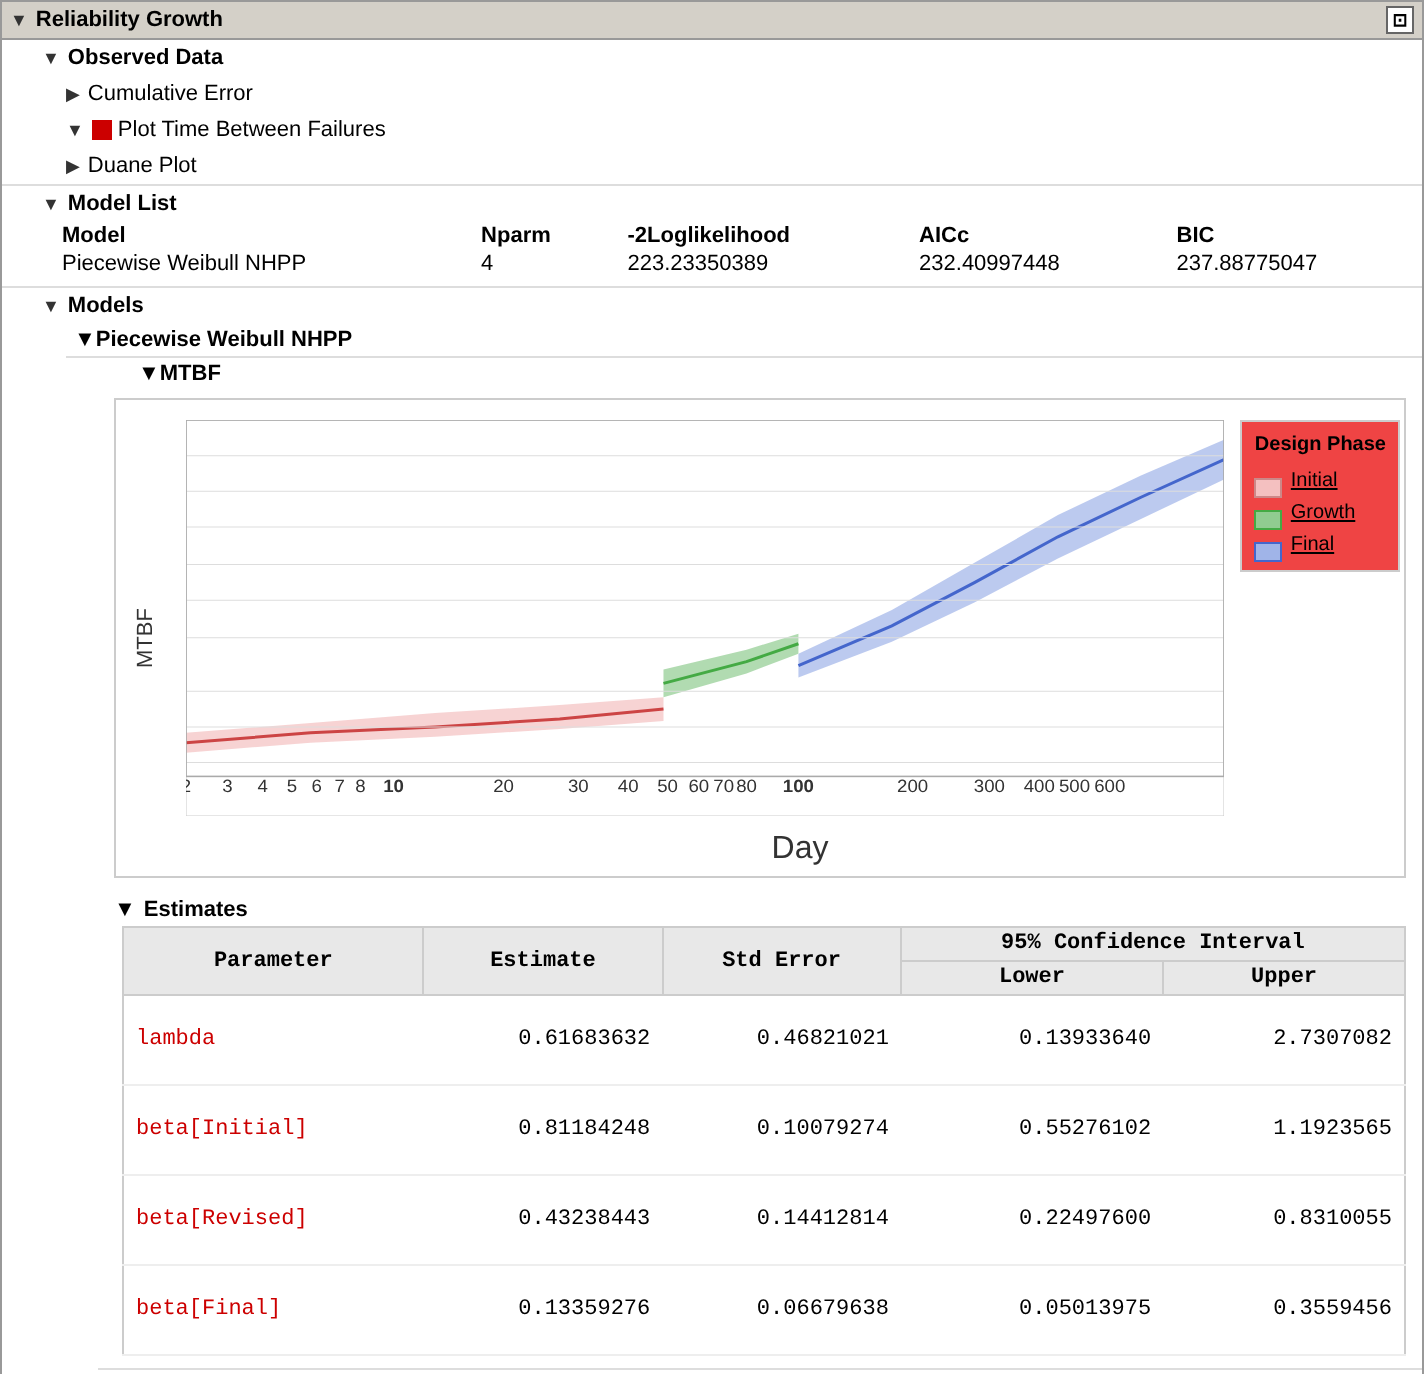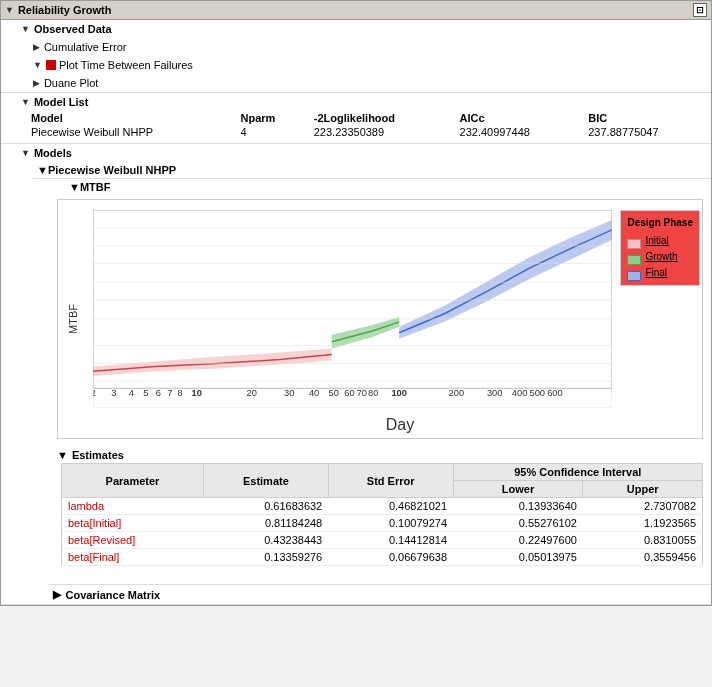--- a/index.html
+++ b/index.html
@@ -152,31 +152,32 @@
       padding: 2px 0;
       display: flex;
       align-items: center;
       gap: 4px;
     }
     .estimates-table {
       width: 100%;
       border-collapse: collapse;
       font-size: 11px;
       border: 1px solid #ccc;
-      margin-bottom: 14px;
+      margin-bottom: 2px;
+      font-family: Liberation Mono, monospace;
     }
     .estimates-table th {
       background: #e8e8e8;
       text-align: center;
       padding: 2px 6px;
       border: 1px solid #ccc;
       font-weight: bold;
     }
     .estimates-table td {
-      padding: 2px 6px;
+      padding: 16px 6px;
       text-align: right;
       border-bottom: 1px solid #eee;
     }
     .estimates-table td.param-name {
       color: #cc0000;
       text-align: left;
     }
     .conf-interval-header {
       text-align: center;
       font-weight: bold;

